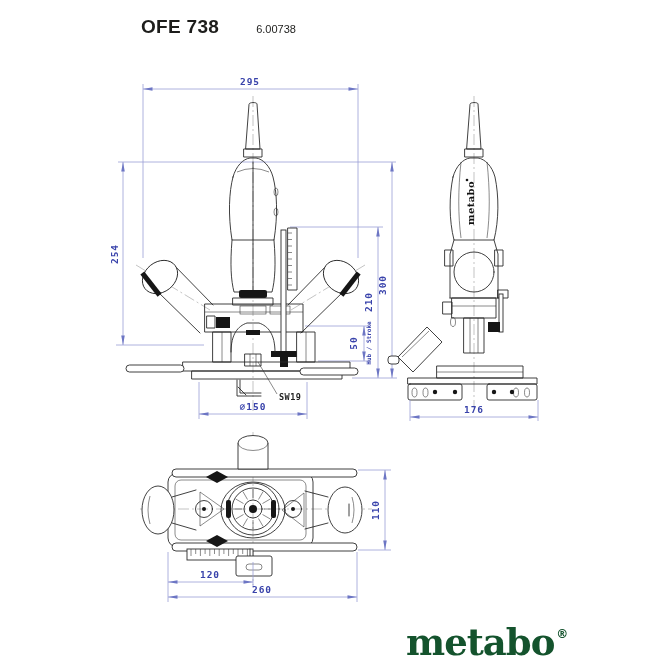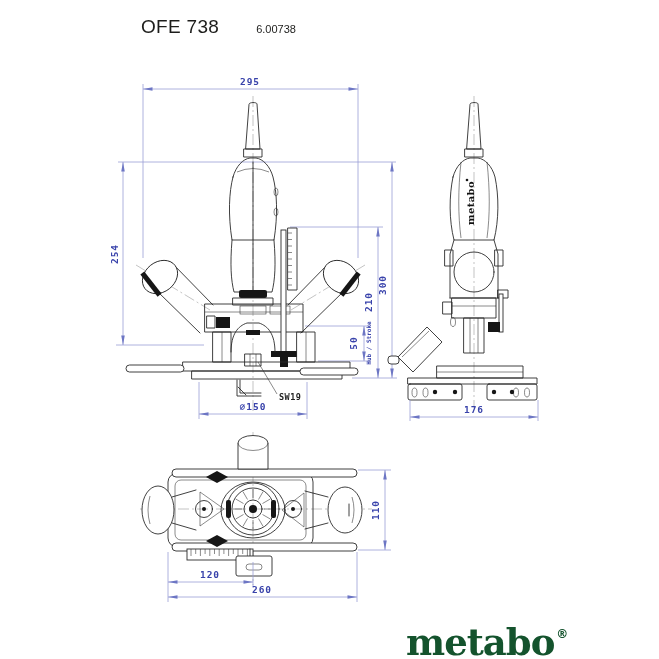--- a/index.html
+++ b/index.html
@@ -1,19 +1,19 @@
 <!DOCTYPE html>
 <html><head>
 <meta charset="utf-8">
 <style>
   html,body{margin:0;padding:0;background:#fff;}
   .page{position:relative;width:659px;height:659px;background:#fff;overflow:hidden;
         font-family:"Liberation Sans",sans-serif;}
   .hdr{position:absolute;left:141px;top:16px;display:flex;align-items:baseline;gap:37px;color:#1d1d1b;}
-  .model{font-size:19px;font-weight:400;letter-spacing:.3px;}
+  .model{font-size:19px;font-weight:700;letter-spacing:.3px;}
   .order{font-size:11px;}
   .logo{position:absolute;left:406px;top:600px;color:#14532d;line-height:1;
         font-family:"DejaVu Serif",serif;font-weight:bold;font-size:37px;letter-spacing:-1px;margin-top:24px;}
   .logo .reg{font-size:12px;position:relative;top:-17px;left:2px;
              font-family:"DejaVu Sans",sans-serif;font-weight:bold;}
   svg.draw{position:absolute;left:0;top:0;}
   
   .k{stroke:#2b2b2b;stroke-width:.9;fill:none;stroke-linejoin:round;stroke-linecap:round;}
   .thin{stroke:#2b2b2b;stroke-width:.55;fill:none;}
   .kw{fill:#fff;stroke:#2b2b2b;stroke-width:.9;}

